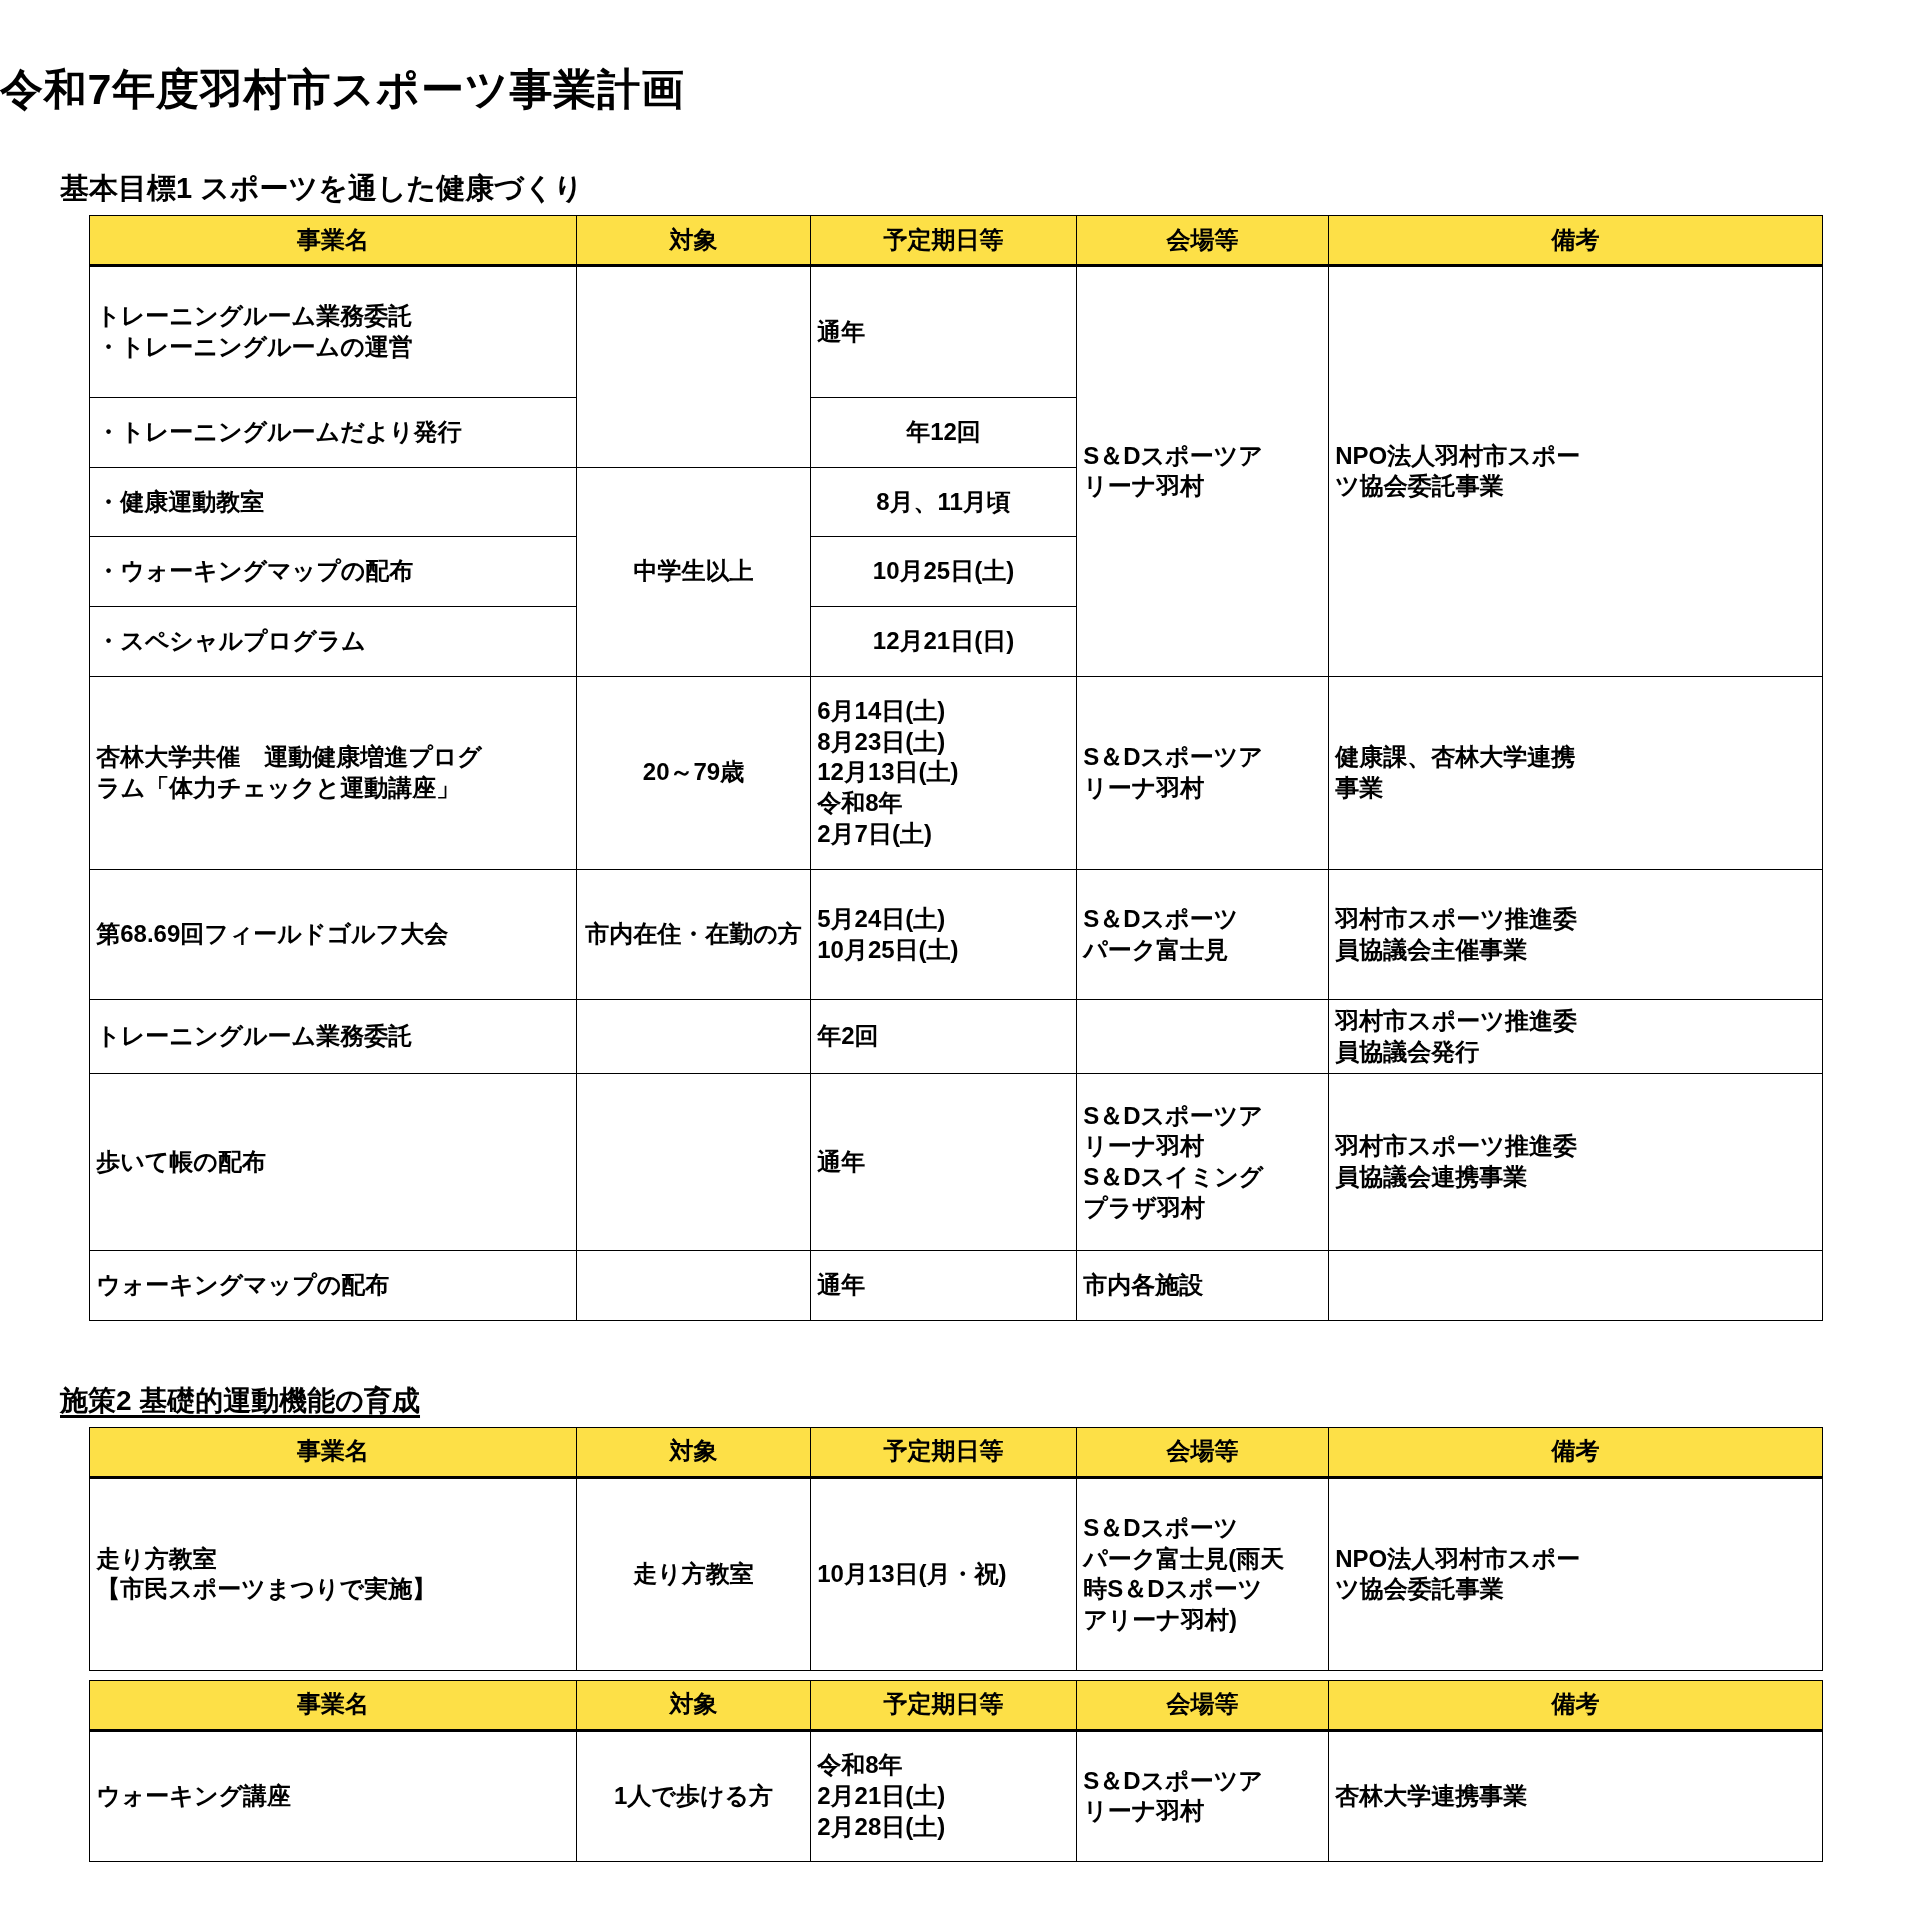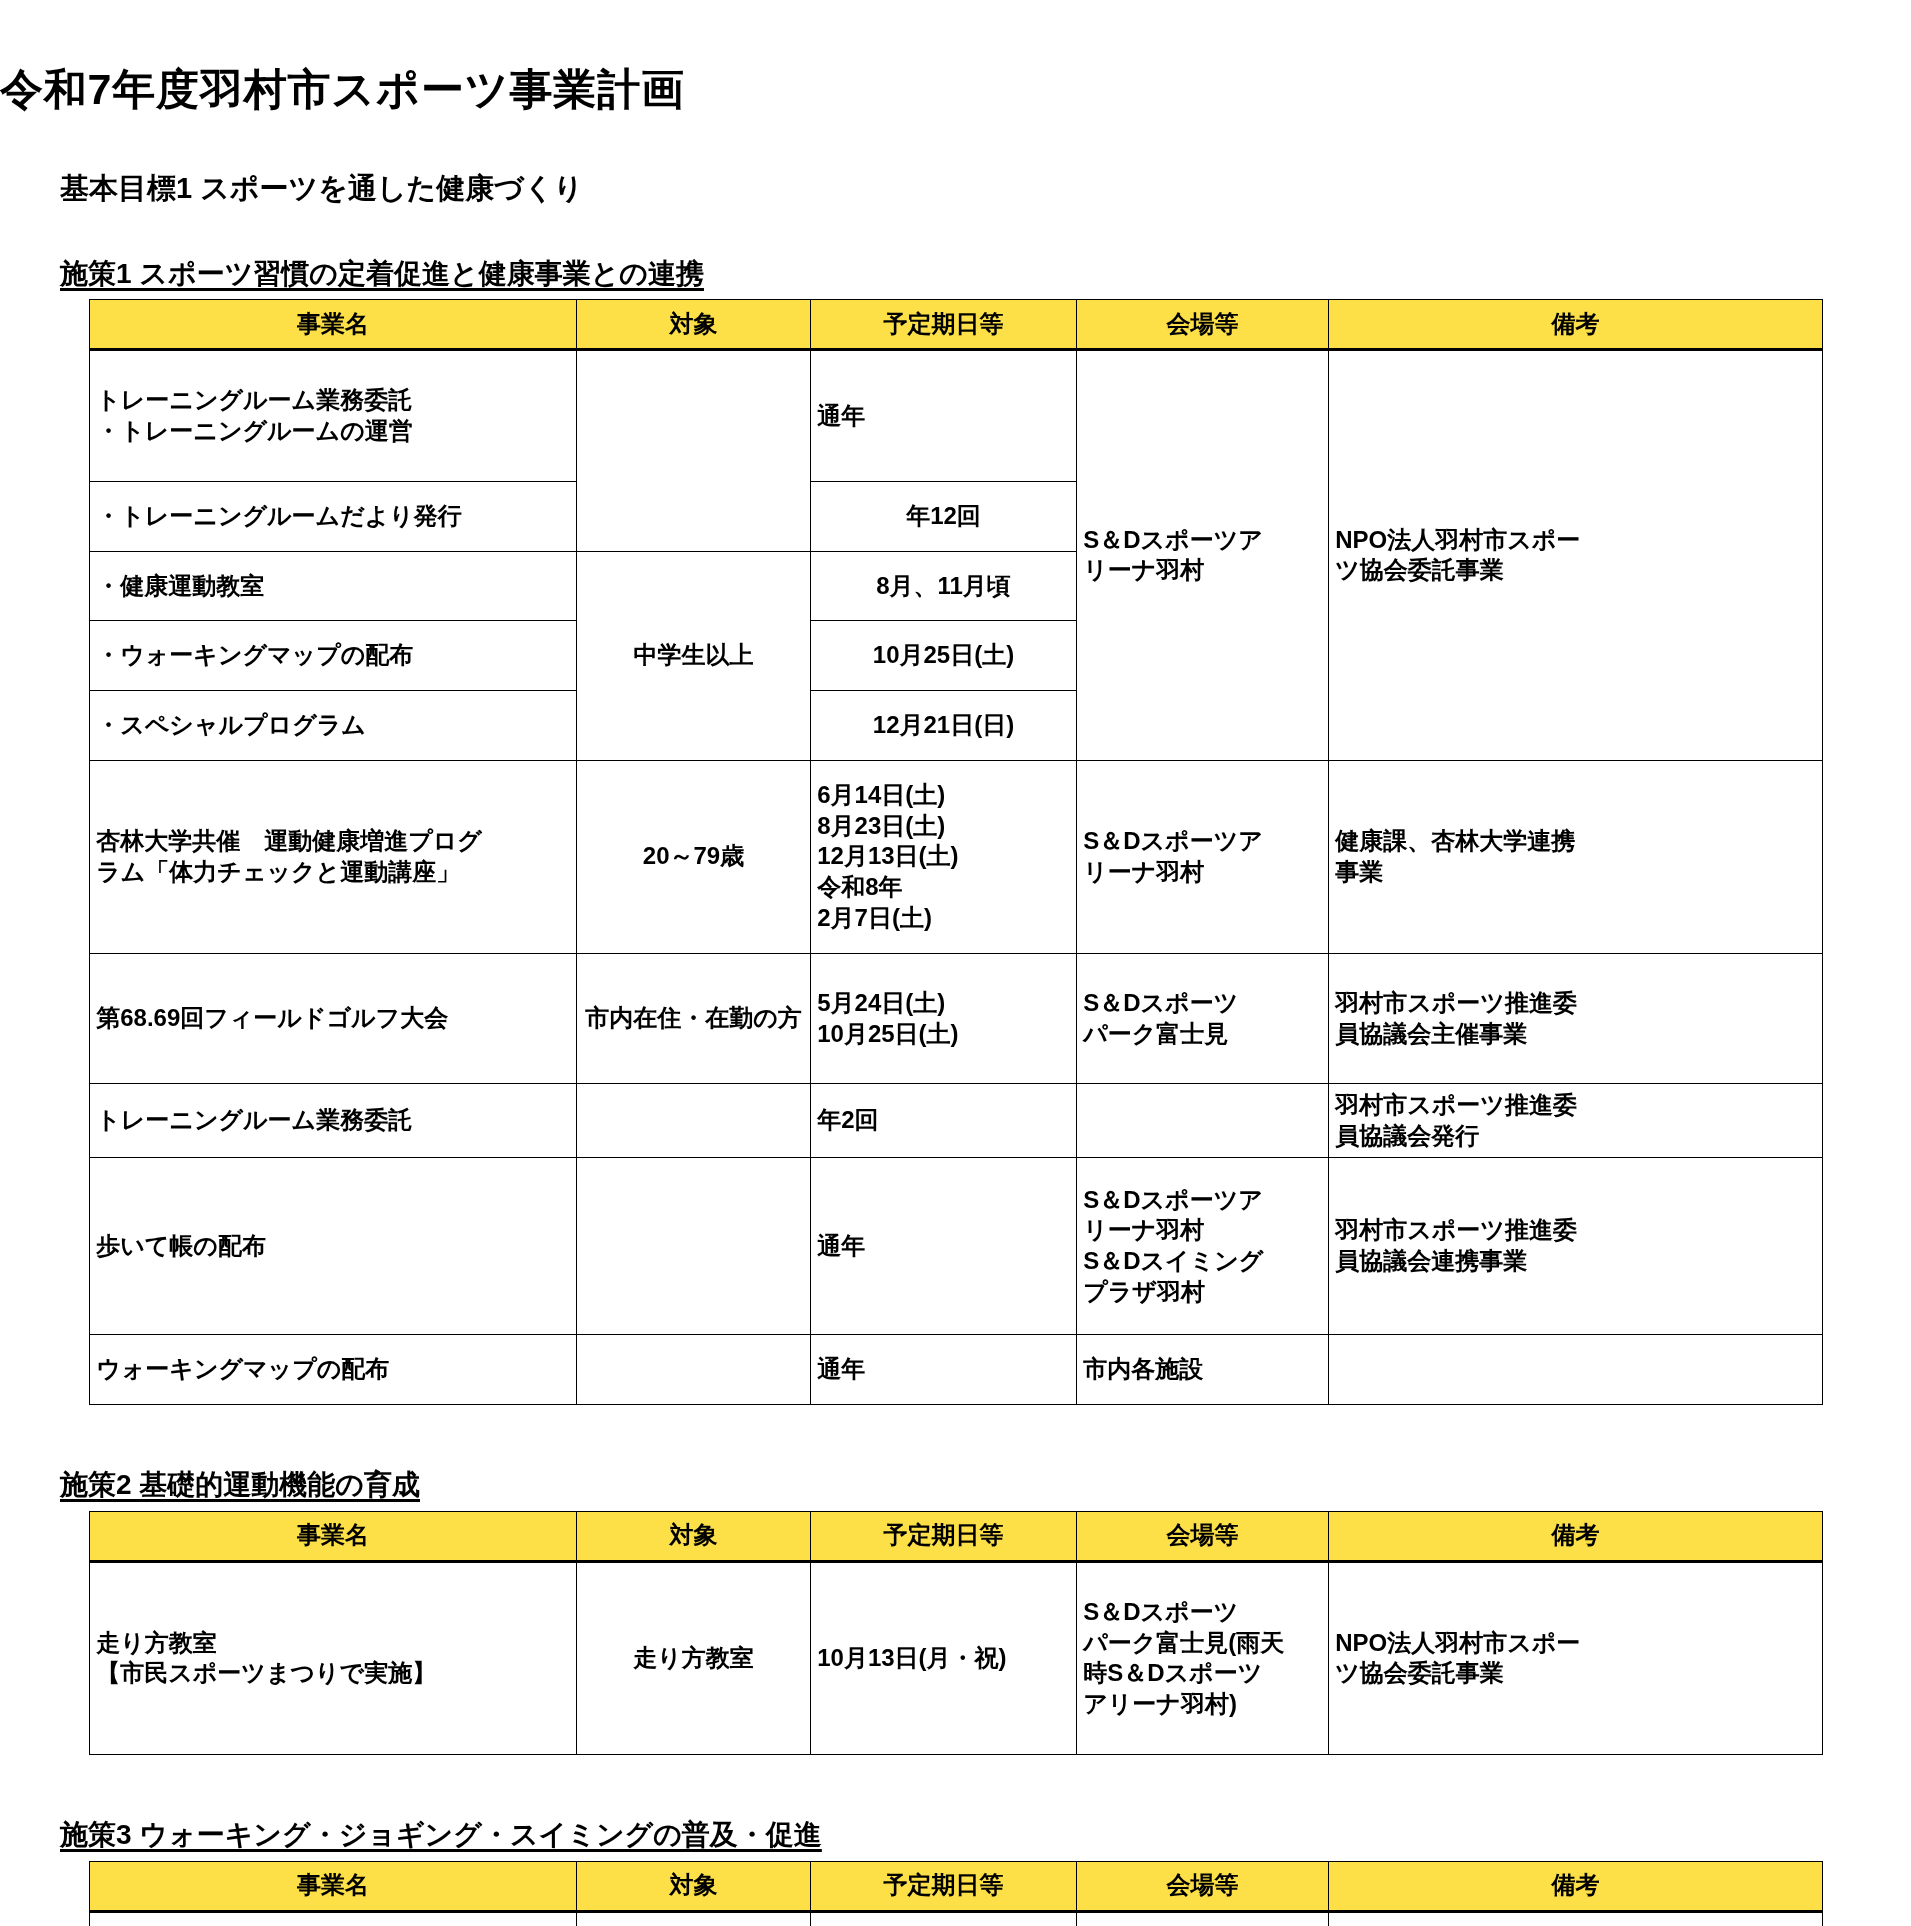--- a/index.html
+++ b/index.html
@@ -113,21 +113,20 @@
 </style>
 </head>
 <body>
 
 <div class="page">
 
   <h1 class="doc-title">令和7年度羽村市スポーツ事業計画</h1>
 
   <div class="goal-heading"><span class="u">基本目標1 スポーツを通した健康づくり</span></div>
 
-  <div class="policy-heading h-gap-1"><span class="u">施策1 スポーツ習慣の定着促進と健康事業との連携</span></div>
 
   <div class="tbl-wrap">
     <table class="plan">
       <colgroup>
         <col class="c-name">
           <col class="c-target">
           <col class="c-date">
           <col class="c-venue">
           <col class="c-note">
       </colgroup>
@@ -257,21 +256,20 @@
 パーク富士見(雨天
 時S＆Dスポーツ
 アリーナ羽村)</td>
           <td class="ml c-note-cell">NPO法人羽村市スポー
 ツ協会委託事業</td>
         </tr>
       </tbody>
     </table>
   </div>
 
-  <div class="policy-heading h-gap-3"><span class="u">施策3 ウォーキング・ジョギング・スイミングの普及・促進</span></div>
 
   <div class="tbl-wrap">
     <table class="plan">
       <colgroup>
         <col class="c-name">
           <col class="c-target">
           <col class="c-date">
           <col class="c-venue">
           <col class="c-note">
       </colgroup>

